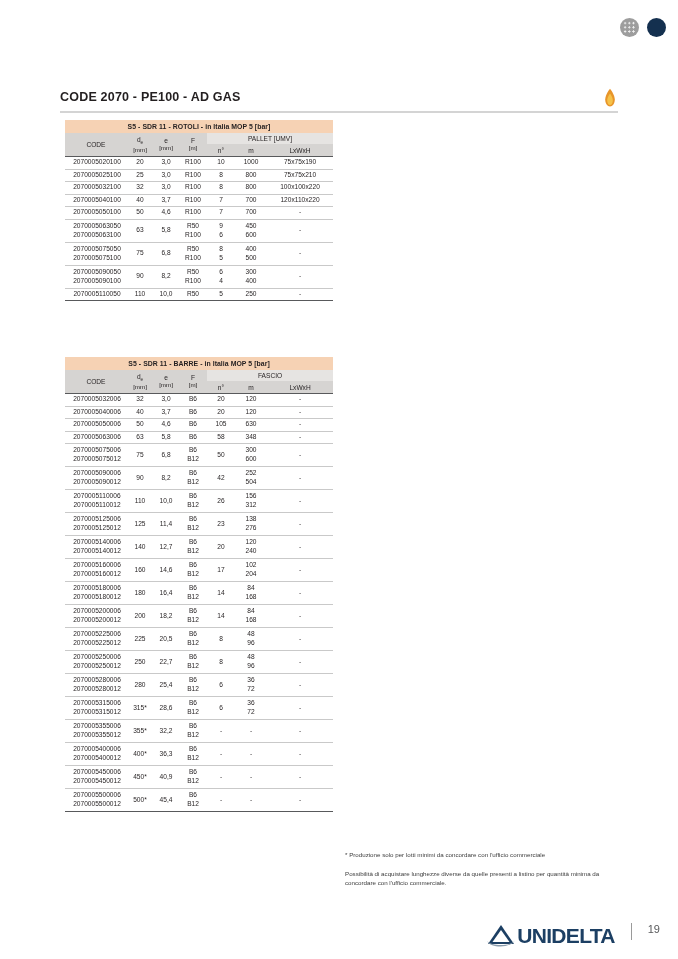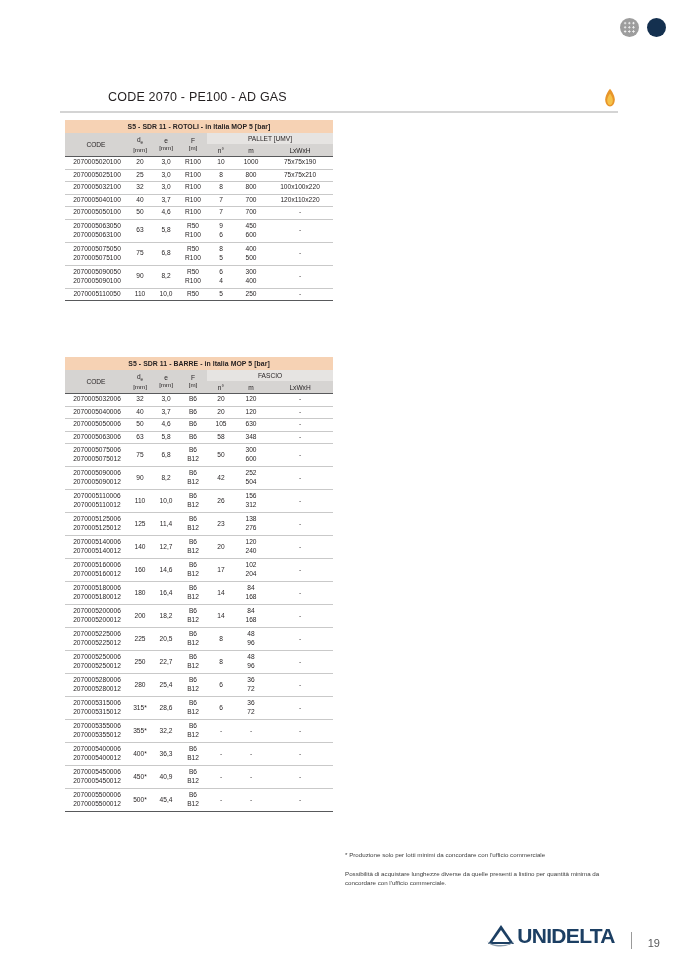--- a/index.html
+++ b/index.html
@@ -48,25 +48,24 @@
   .dot-solid {
     background: #14304f;
   }
 
   
   .page-title {
     position: absolute;
     left: 60px;
     top: 90px;
     font-size: 12.5px;
-    font-weight: normal;
+    font-weight: bold;
     letter-spacing: 0.2px;
     color: #231f20;
     white-space: nowrap;
-    margin-left: 48px;
   }
   .title-rule {
     position: absolute;
     left: 60px;
     top: 111px;
     width: 558px;
     height: 2px;
     background: #d4d4d4;
   }
   .flame-icon {
@@ -181,21 +180,21 @@
     line-height: 1.55;
   }
   .notes p { margin: 0 0 9px 0; }
 
   
   .footer {
     position: absolute;
     right: 18px;
     bottom: 10px;
     display: flex;
-    align-items: flex-end;
+    align-items: flex-start;
     gap: 16px;
   }
   .logo {
     display: flex;
     align-items: center;
     gap: 1px;
   }
   .logo-mark { width: 30px; height: 26px; display: block; }
   .logo-text {
     font-size: 21px;

